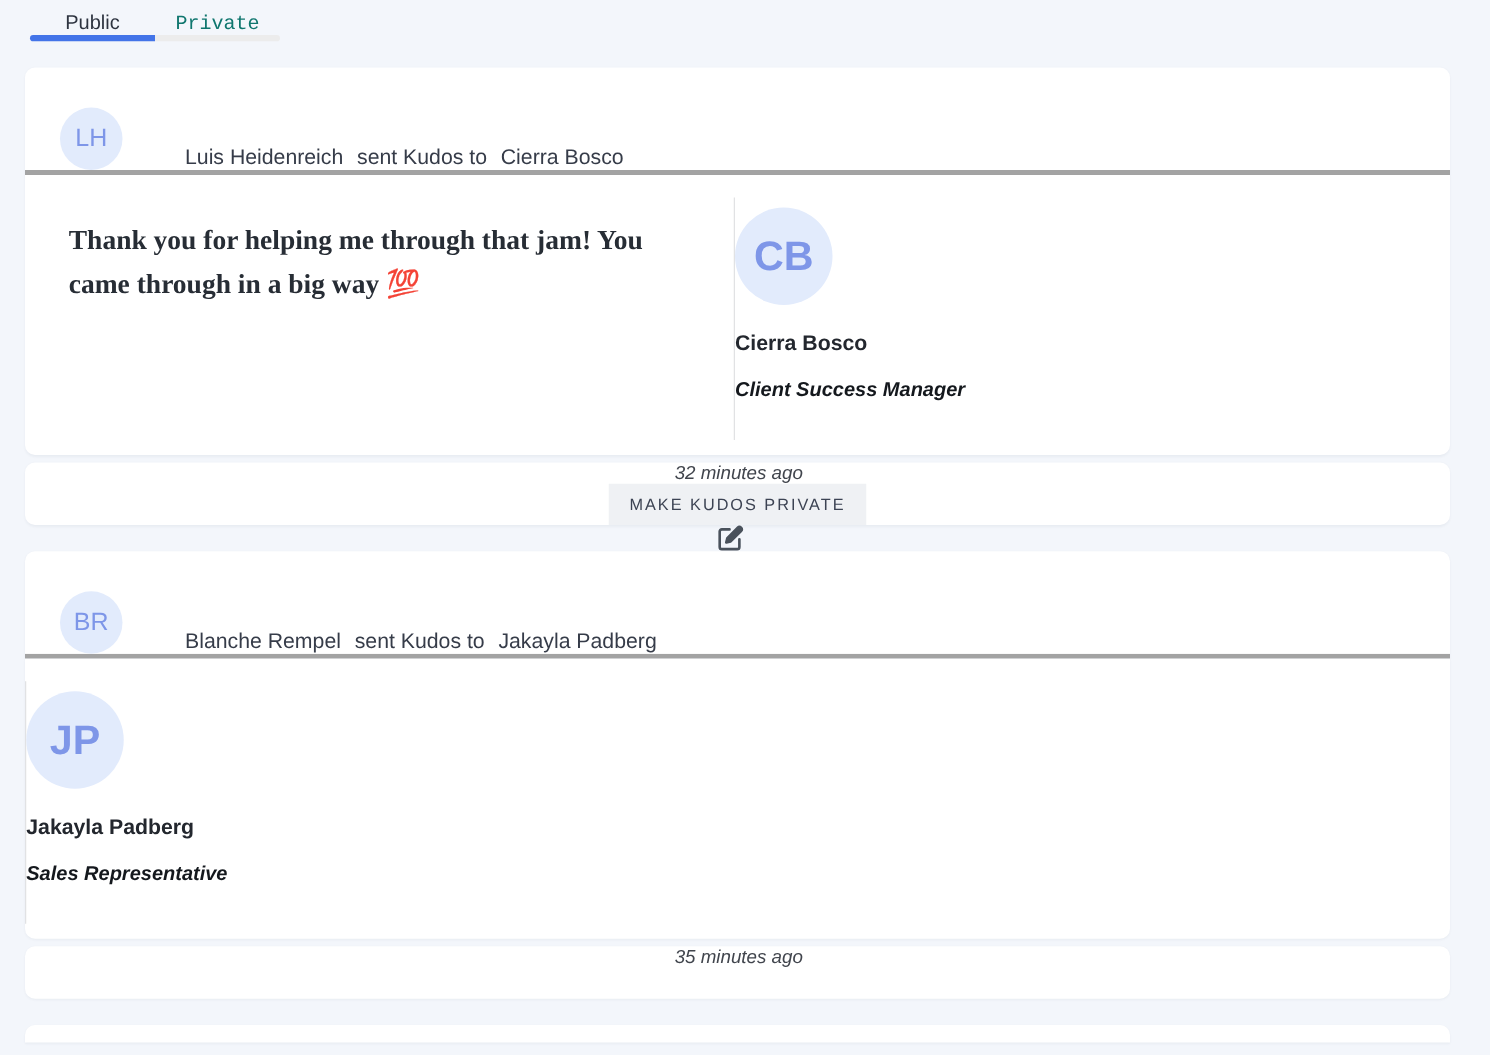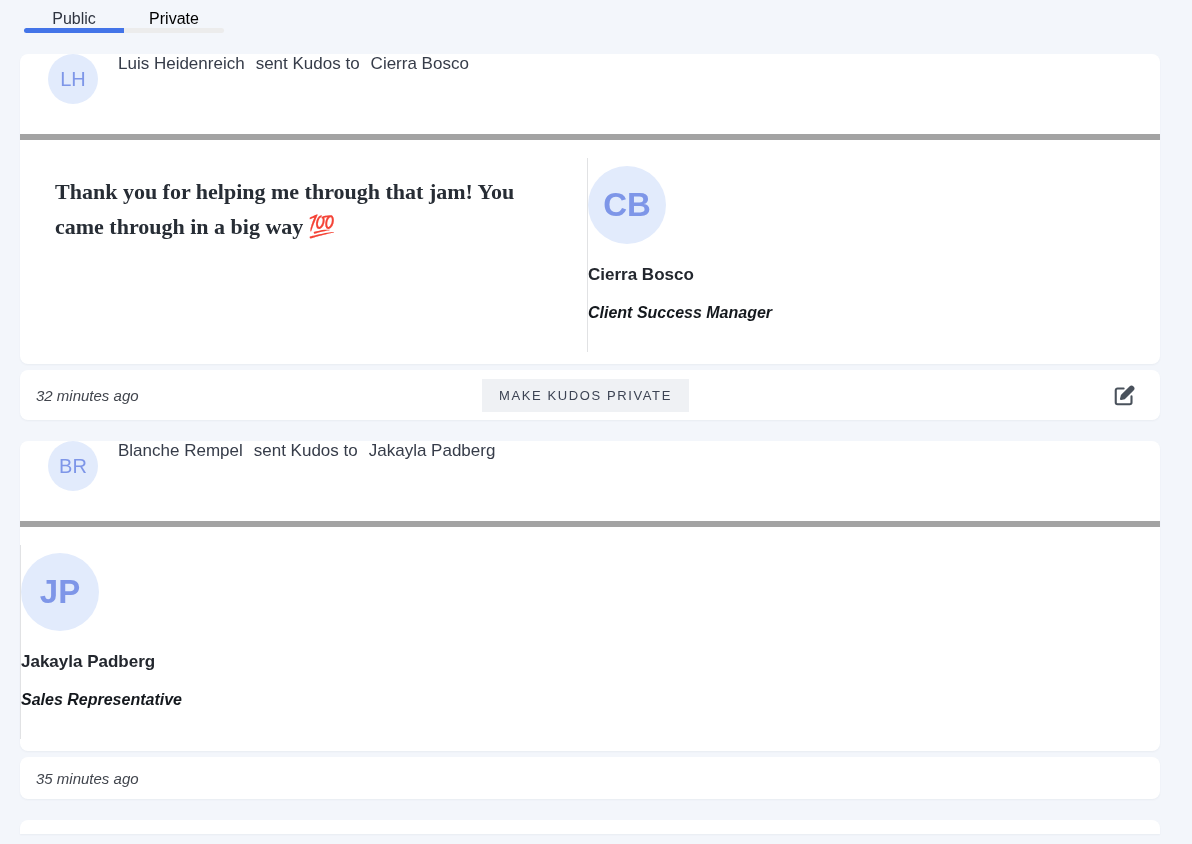--- a/index.html
+++ b/index.html
@@ -8,38 +8,39 @@
     background: #f3f6fb;
     font-family: "Liberation Sans", sans-serif;
     color: #363c49;
   }
 
   
   .tabs { display: flex; padding: 10px 0 0 24px; }
   .tab { width: 100px; text-align: center; cursor: pointer; }
   .tab-label { display: block; font-size: 16px; }
   .tab.active .tab-label { color: #2e3440; font-weight: 500; }
-  .tab.inactive .tab-label { color: #000000; }
+  .tab.inactive .tab-label { color: #0f766e; font-family: Liberation Mono, monospace; }
   .tab-underline { height: 5px; }
   .tab.active .tab-underline { background: #4374e8; border-radius: 3px 0 0 3px; }
   .tab.inactive .tab-underline { background: #ececec; border-radius: 0 3px 3px 0; }
 
   
   .card-stack { margin: 21px 32px 0 20px; }
   .kudos-card { margin-bottom: 21px; }
 
   .card-header {
     background: #fff;
     border-radius: 8px 8px 0 0;
     height: 86px;
     display: flex;
-    align-items: flex-start;
+    align-items: flex-end;
     padding: 0 24px 0 28px;
-    border-bottom: 6px solid #a3a3a3;
-    box-shadow: 0 1px 2px rgba(40,50,70,0.05);
+    border-bottom: 4px solid #a3a3a3;
+    box-shadow: 0 1px 2px rgba(40,50,70,0.05);
+    gap: 30px;
   }
   .header-sentence { display: flex; gap: 11px; margin-left: 20px; font-size: 17px; color: #363c49; }
 
   .avatar {
     border-radius: 50%;
     background: #e2ebfc;
     color: #7e96e8;
     display: flex;
     align-items: center;
     justify-content: center;
@@ -78,20 +79,21 @@
 
   .card-footer {
     background: #fff;
     border-radius: 8px;
     margin-top: 6px;
     height: 50px;
     display: flex;
     align-items: center;
     padding: 0 14px;
     box-shadow: 0 1px 2px rgba(40,50,70,0.05);
+    flex-direction: column;
   }
   .card-footer.compact { height: 42px; }
   .timestamp { flex: 1; font-style: italic; font-size: 15px; color: #41454d; padding-left: 2px; }
   .private-btn {
     background: #eff1f4;
     border: none;
     border-radius: 0;
     color: #3c4353;
     font-family: "Liberation Sans", sans-serif;
     font-size: 13px;

